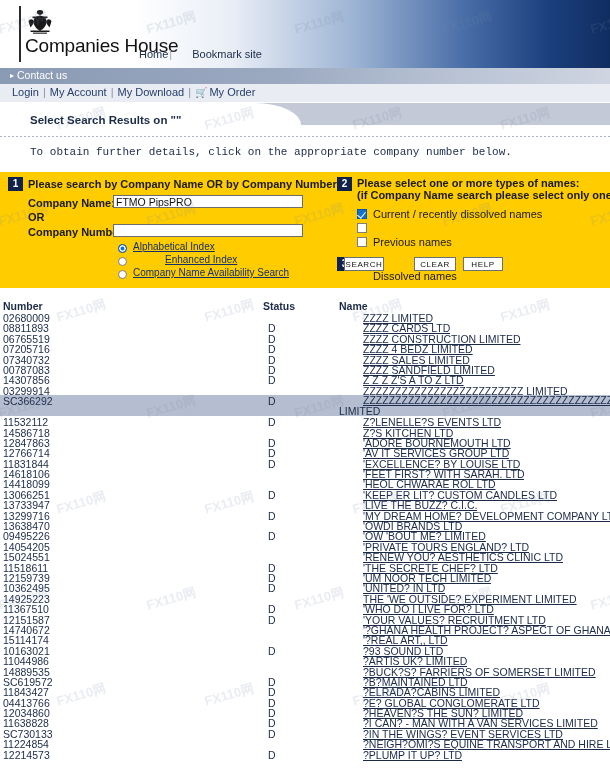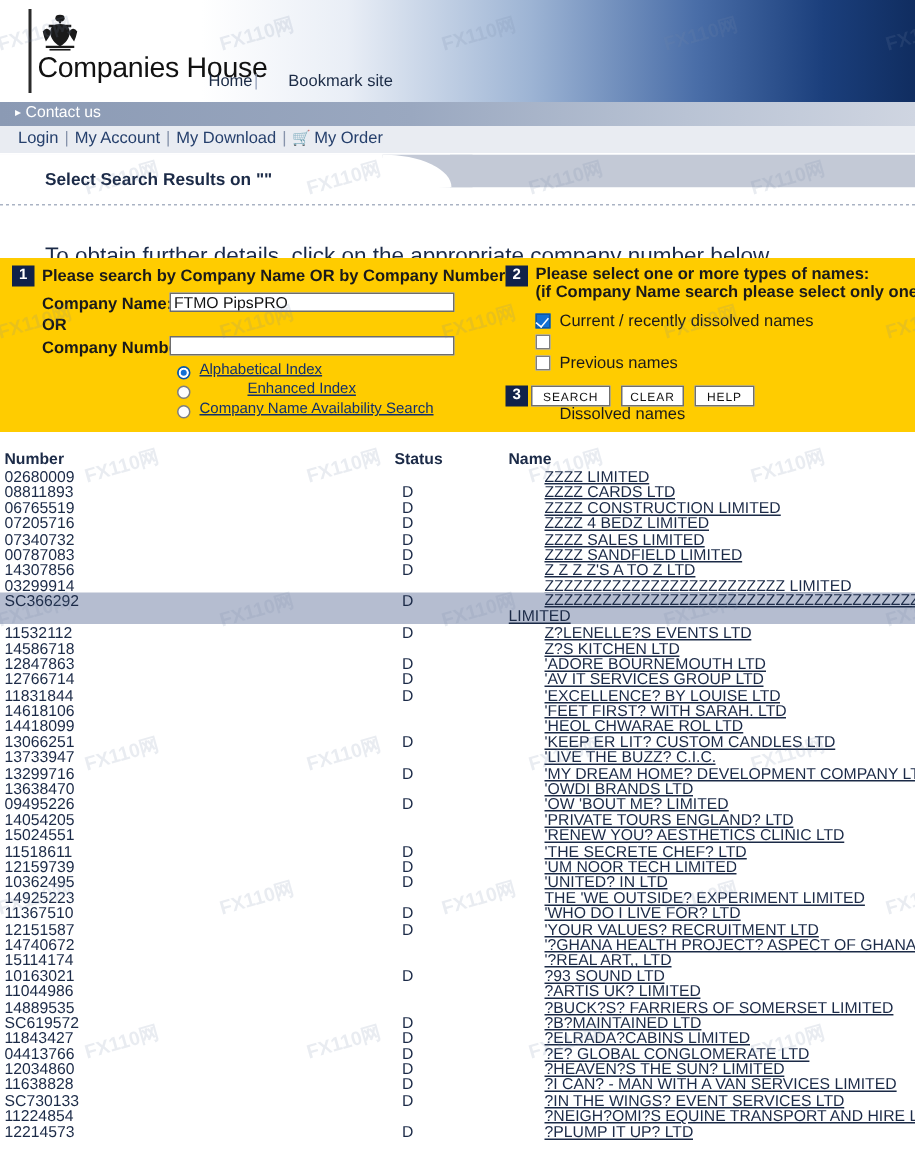--- a/index.html
+++ b/index.html
@@ -79,21 +79,21 @@
 
   
   .pagetitle{
     position:absolute;left:30px;top:114px;font-size:11.5px;font-weight:bold;color:#1b2a47;
   }
   .dottedrule{
     position:absolute;left:0;right:0;top:136px;height:1px;
     background-image:repeating-linear-gradient(to right,#aab3c4 0 2px,transparent 2px 4px);
   }
   .subtitle{
-    position:absolute;left:30px;top:162px;font-size:15px;color:#1b2a47;
+    position:absolute;left:30px;top:146px;font-size:11px;color:#1b2a47;font-family:Liberation Mono, monospace;
   }
 
   
   .yellow{
     position:absolute;left:0;top:172px;width:610px;height:116px;background:#ffcc00;
   }
   .step{
     position:absolute;width:15px;height:14px;background:#11224a;color:#fff;
     font-size:10px;font-weight:bold;text-align:center;line-height:14px;
   }
@@ -224,21 +224,21 @@
   <div class="chk on" style="left:357px;top:37px;"></div>
   <div class="lbl" style="left:373px;top:36px;">Current / recently dissolved names</div>
 
   <div class="chk" style="left:357px;top:51px;"></div>
   <div class="lbl" style="left:373px;top:50px;margin-top:48px;">Dissolved names</div>
 
   <div class="chk" style="left:357px;top:65px;"></div>
   <div class="lbl" style="left:373px;top:64px;">Previous names</div>
 
   <div class="step" style="left:337px;top:85px;">3</div>
-  <div class="btn" style="left:354px;top:85px;width:53px;">SEARCH</div>
+  <div class="btn" style="left:344px;top:85px;width:40px;">SEARCH</div>
   <div class="btn" style="left:414px;top:85px;width:42px;">CLEAR</div>
   <div class="btn" style="left:463px;top:85px;width:40px;">HELP</div>
 </div>
 
 <div class="results">
   <div class="row hdr">
     <span class="c-num">Number</span>
     <span class="c-sts">Status</span>
     <span class="c-nam">Name</span>
   </div>

